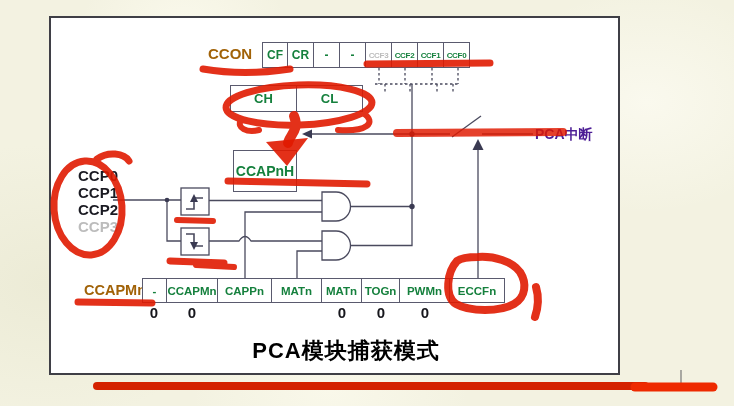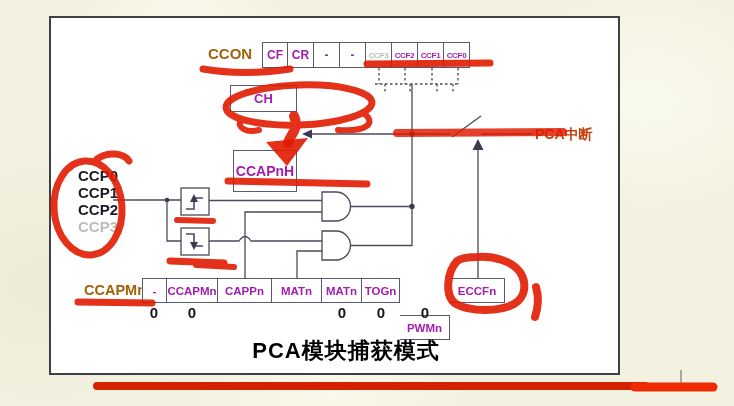--- a/index.html
+++ b/index.html
@@ -18,35 +18,35 @@
     position:absolute;left:49px;top:16px;width:567px;height:355px;
     background:#ffffff;border:2px solid #3f3f46;z-index:0;
   }
   svg.layer{position:absolute;left:0;top:0;width:734px;height:406px;}
   #wires{z-index:1;}
   #annots{z-index:4;}
   .reg-row{position:absolute;display:flex;z-index:2;}
   .reg-row .cell{
     box-sizing:border-box;border:1px solid #5a5a6e;border-left:none;
     display:flex;align-items:center;justify-content:center;
-    background:#fff;color:#a21caf;font-weight:bold;
+    background:#fff;color:#15803d;font-weight:bold;
   }
   .reg-row .cell:first-child{border-left:1px solid #5a5a6e;}
   .lbl{position:absolute;z-index:2;color:#a16207;font-weight:bold;white-space:nowrap;}
   .ccon-cell{width:26px;height:26px;font-size:12px;}
   .ccon-cell.small{font-size:8px;letter-spacing:-0.3px;}
   .grayed{color:#bcbcbc !important;}
   .chcl-cell{height:27px;font-size:13px;}
   .ccap-cell{height:42px;font-size:14px;}
   .ccapm-cell{height:25px;font-size:11.5px;}
   .pins{position:absolute;left:78px;top:167px;z-index:2;font-weight:bold;font-size:15px;line-height:17px;color:#1a1a22;}
   .zero{position:absolute;z-index:2;font-size:15px;font-weight:bold;color:#16161c;transform:translateX(-50%);}
   .caption{position:absolute;left:236px;top:336px;width:220px;text-align:center;z-index:2;
     font-size:22px;font-weight:bold;color:#000000;letter-spacing:1px;}
-  .int-label{position:absolute;left:535px;top:126px;z-index:2;font-size:14px;font-weight:bold;color:#c2410c;}
+  .int-label{position:absolute;left:535px;top:126px;z-index:2;font-size:14px;font-weight:bold;color:#4c1d95;}
 </style>
 </head>
 <body>
 
 <div class="slide">
 
   <div class="frame"></div>
 
   <svg id="wires" class="layer" viewBox="0 0 734 406" xmlns="http://www.w3.org/2000/svg">
     <g stroke="#4a4a5e" stroke-width="1.3" fill="none">
@@ -113,20 +113,21 @@
     <div class="cell ccon-cell">-</div>
     <div class="cell ccon-cell">-</div>
     <div class="cell ccon-cell small grayed">CCF3</div>
     <div class="cell ccon-cell small">CCF2</div>
     <div class="cell ccon-cell small">CCF1</div>
     <div class="cell ccon-cell small">CCF0</div>
   </div>
 
   <div class="reg-row" style="left:230px;top:85px;">
     <div class="cell chcl-cell" style="width:67px;">CH</div>
+    <div class="cell chcl-cell" style="width:66px;">CL</div>
   </div>
 
   <div class="reg-row" style="left:233px;top:150px;">
     <div class="cell ccap-cell" style="width:64px;">CCAPnH</div>
   </div>
 
   <div class="pins">
     <div>CCP0</div>
     <div>CCP1</div>
     <div>CCP2</div>
@@ -136,21 +137,21 @@
   <div class="int-label">PCA中断</div>
 
   <div class="lbl" style="left:84px;top:282px;font-size:14.5px;">CCAPMn</div>
   <div class="reg-row" style="left:142px;top:278px;">
     <div class="cell ccapm-cell" style="width:25px;">-</div>
     <div class="cell ccapm-cell" style="width:51px;">CCAPMn</div>
     <div class="cell ccapm-cell" style="width:54px;">CAPPn</div>
     <div class="cell ccapm-cell" style="width:50px;">MATn</div>
     <div class="cell ccapm-cell" style="width:40px;">MATn</div>
     <div class="cell ccapm-cell" style="width:38px;">TOGn</div>
-    <div class="cell ccapm-cell" style="width:50px;margin-top:37px;">PWMn</div>
+    <div class="cell ccapm-cell" style="width:50px;">PWMn</div>
     <div class="cell ccapm-cell" style="width:55px;">ECCFn</div>
   </div>
 
   <div>
     <span class="zero" style="left:154px;top:304px;">0</span>
     <span class="zero" style="left:192px;top:304px;">0</span>
     <span class="zero" style="left:245px;top:304px;"></span>
     <span class="zero" style="left:297px;top:304px;"></span>
     <span class="zero" style="left:342px;top:304px;">0</span>
     <span class="zero" style="left:381px;top:304px;">0</span>

